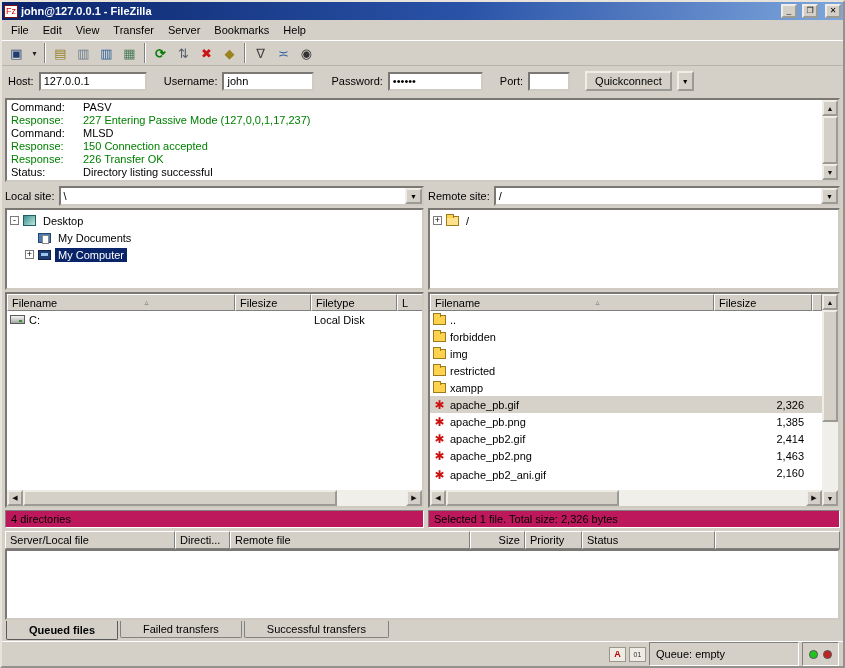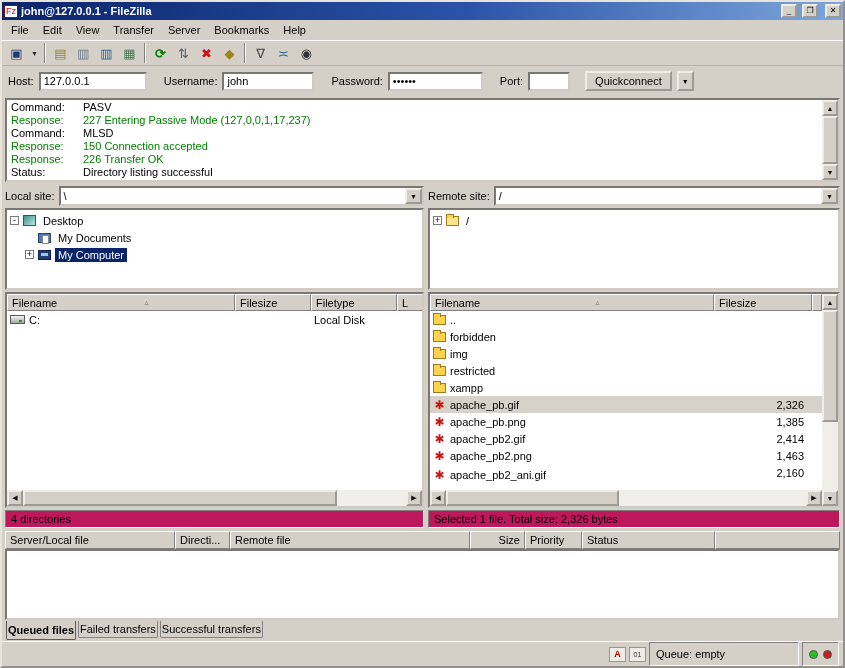--- a/index.html
+++ b/index.html
@@ -90,21 +90,21 @@
 .list-row{height:17px;display:flex;align-items:center;white-space:nowrap}
 .list-row.selected{background:#d6d2c9}
 .lr-cell{display:flex;align-items:center;overflow:hidden;padding:0 3px;height:100%}
 .size-cell{justify-content:flex-end;padding-right:8px}
 .statusline{flex:0 0 18px;margin-top:2px;border:1px solid;border-color:#808080 #fff #fff #808080;display:flex;align-items:center;padding:0 5px;background:#be185d}
 
 
 .queue-hdr{flex:0 0 18px;display:flex;margin:3px 3px 0;overflow:hidden}
 .queue-body{flex:1;margin:0 3px;border:2px inset #cfcac2;background:#fff}
 .tabs{flex:0 0 21px;display:flex;align-items:flex-start;padding:1px 0 0 4px;gap:2px}
-.tab{padding:1px 1px 2px;background:#d4d0c8;border:1px solid #828282;border-top:none;border-radius:0 0 2px 2px;height:17px;display:flex;align-items:center;white-space:nowrap}
+.tab{padding:1px 22px 2px;background:#d4d0c8;border:1px solid #828282;border-top:none;border-radius:0 0 2px 2px;height:17px;display:flex;align-items:center;white-space:nowrap}
 .tab.active{font-weight:bold;height:19px;border-color:#5a5a5a}
 
 
 .statusbar{flex:0 0 25px;display:flex;align-items:center;justify-content:flex-end;gap:3px;padding:0 4px;border-top:1px solid #fff}
 .sb-mini{width:17px;height:15px;display:flex;align-items:center;justify-content:center;border:1px solid #9a968e;background:#efece5}
 .ascii-glyph{color:#b00;font-weight:bold;font-size:9px}
 .binary-glyph{color:#333;font-size:7px;letter-spacing:0}
 .sb-panel{height:24px;border:1px solid;border-color:#808080 #fff #fff #808080;display:flex;align-items:center;padding:0 6px;gap:5px}
 .qpanel{width:150px}
 .led{width:9px;height:9px;border-radius:50%;border:1px solid #555}

